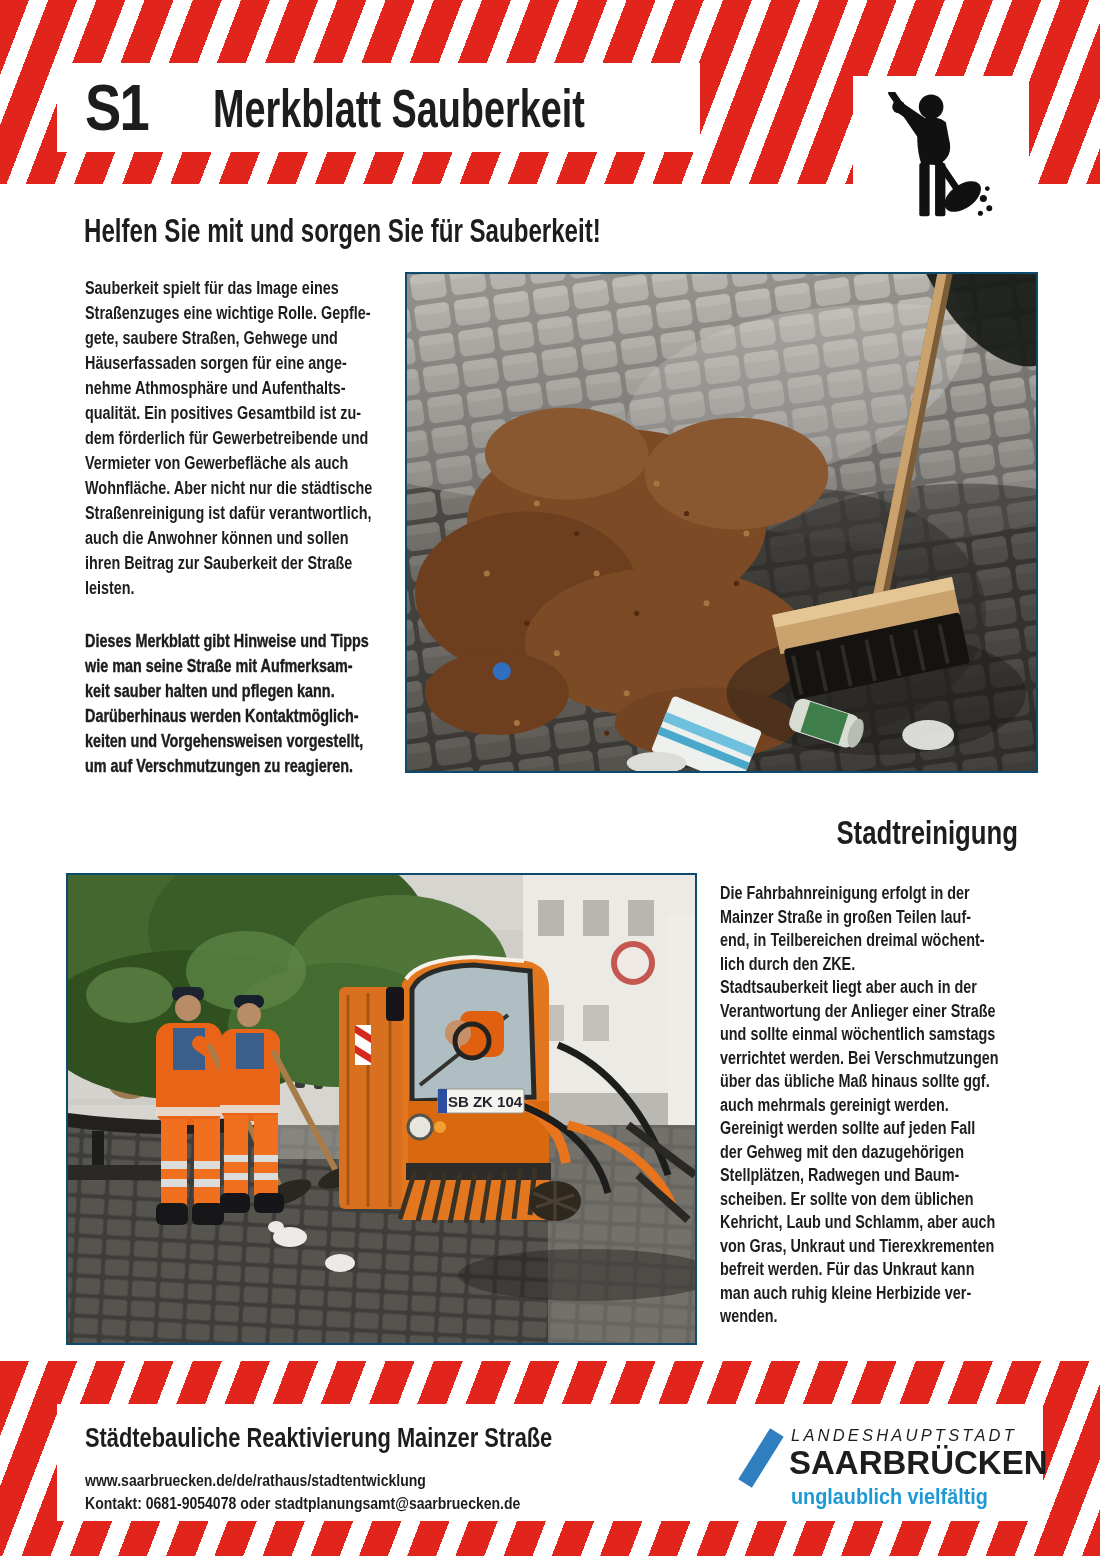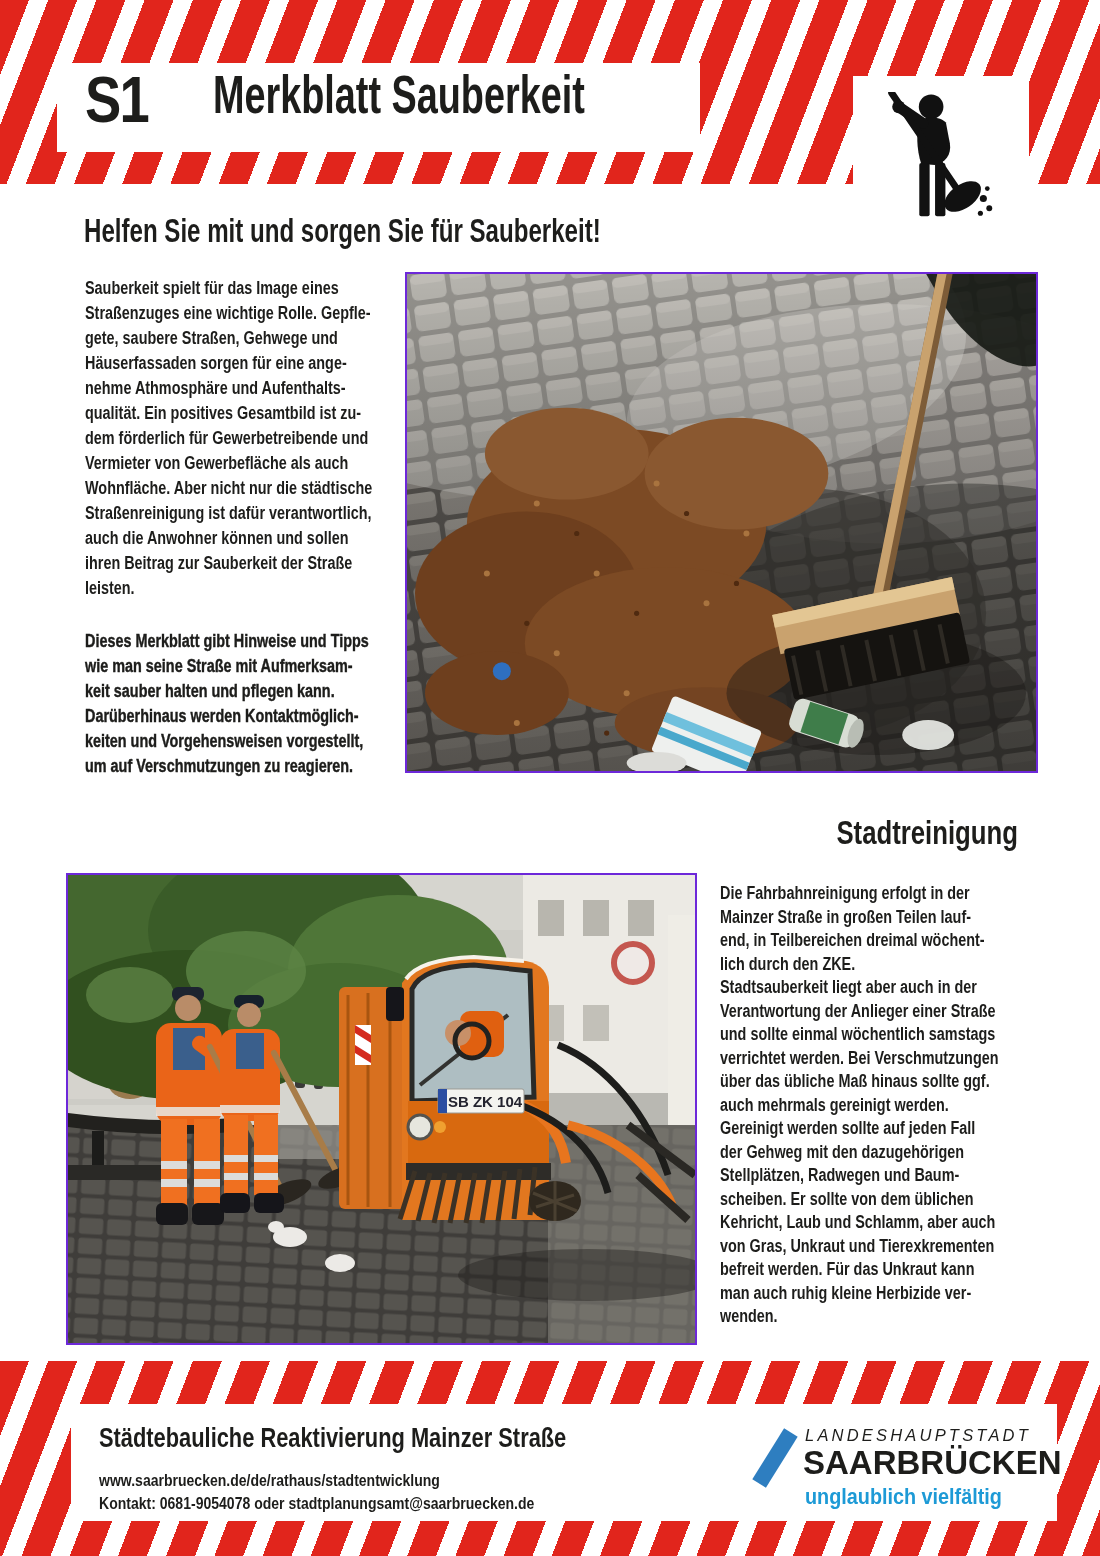--- a/index.html
+++ b/index.html
@@ -4,42 +4,42 @@
 <style>
   html,body{margin:0;padding:0;background:#e9e9e9;}
   .page{position:relative;width:1100px;height:1556px;background:#ffffff;overflow:hidden;
         font-family:"Liberation Sans",sans-serif;color:#1d1d1b;}
   .abs{position:absolute;}
   .stripes{background:repeating-linear-gradient(111deg,#e1251c 0 27px,#ffffff 27px 45px);}
   .whitebox{background:#ffffff;}
 
   
   .band-top{top:0;left:0;width:1100px;height:184px;}
-  .title-box{left:57px;top:63px;width:643px;height:89px;display:flex;padding-left:28px;box-sizing:border-box;}
+  .title-box{left:57px;top:63px;width:643px;height:89px;display:flex;align-items:center;padding-left:28px;box-sizing:border-box;}
   .code{font-size:64px;font-weight:bold;letter-spacing:-2px;transform:scaleX(.85);transform-origin:0 50%;white-space:nowrap;}
   .leaflet-title{font-size:54px;font-weight:bold;margin-left:54px;transform:scaleX(.70);transform-origin:0 50%;white-space:nowrap;}
   .icon-box{left:853px;top:76px;width:176px;height:158px;}
 
   
   .h1{left:84px;top:212px;font-size:33px;font-weight:bold;white-space:nowrap;transform:scaleX(.73);transform-origin:0 0;}
   .h2{right:82px;top:814px;width:420px;font-size:33px;font-weight:bold;text-align:right;white-space:nowrap;transform:scaleX(.78);transform-origin:100% 0;}
   .copy{font-weight:bold;white-space:pre-line;transform:scaleX(.80);transform-origin:0 0;width:440px;}
   .p1{left:85px;top:276px;font-size:18px;line-height:25px;}
   .p2{left:85px;top:629px;font-size:18px;line-height:25px;-webkit-text-stroke:.4px #1d1d1b;}
   .p3{left:720px;top:882px;font-size:18px;line-height:23.5px;}
 
   
-  .photo{border:2px solid #6d28d9;box-sizing:border-box;overflow:hidden;background:#888;}
+  .photo{border:2px solid #0c4a6e;box-sizing:border-box;overflow:hidden;background:#888;}
   .photo1{left:405px;top:272px;width:633px;height:501px;}
   .photo2{left:66px;top:873px;width:631px;height:472px;}
   .photo svg{display:block;width:100%;height:100%;}
 
   
   .band-bottom{top:1361px;left:0;width:1100px;height:195px;}
-  .footer-box{left:71px;top:1404px;width:986px;height:117px;}
+  .footer-box{left:57px;top:1404px;width:986px;height:117px;}
   .f-title{left:28px;top:18px;font-size:28px;font-weight:bold;white-space:nowrap;transform:scaleX(.78);transform-origin:0 0;position:absolute;}
   .f-line{position:absolute;left:28px;font-size:16.5px;font-weight:bold;white-space:nowrap;transform:scaleX(.85);transform-origin:0 0;}
   .f-web{top:67px;} .f-kontakt{top:90px;}
   .logo{left:688px;top:14px;width:292px;height:100px;position:absolute;}
   .logo-bar{position:absolute;left:8px;top:10px;width:16px;height:60px;background:#2e7ec0;transform:rotate(32deg);}
   .logo-l1{position:absolute;left:46px;top:8px;font-size:16.5px;letter-spacing:3.2px;white-space:nowrap;font-style:italic;}
   .logo-l2{position:absolute;left:44px;top:26px;font-size:33px;font-weight:bold;white-space:nowrap;letter-spacing:0;}
   .logo-l3{position:absolute;left:46px;top:66px;font-size:22px;font-weight:bold;color:#1d9ad6;white-space:nowrap;transform:scaleX(.9);transform-origin:0 0;}
 </style>
 </head>

